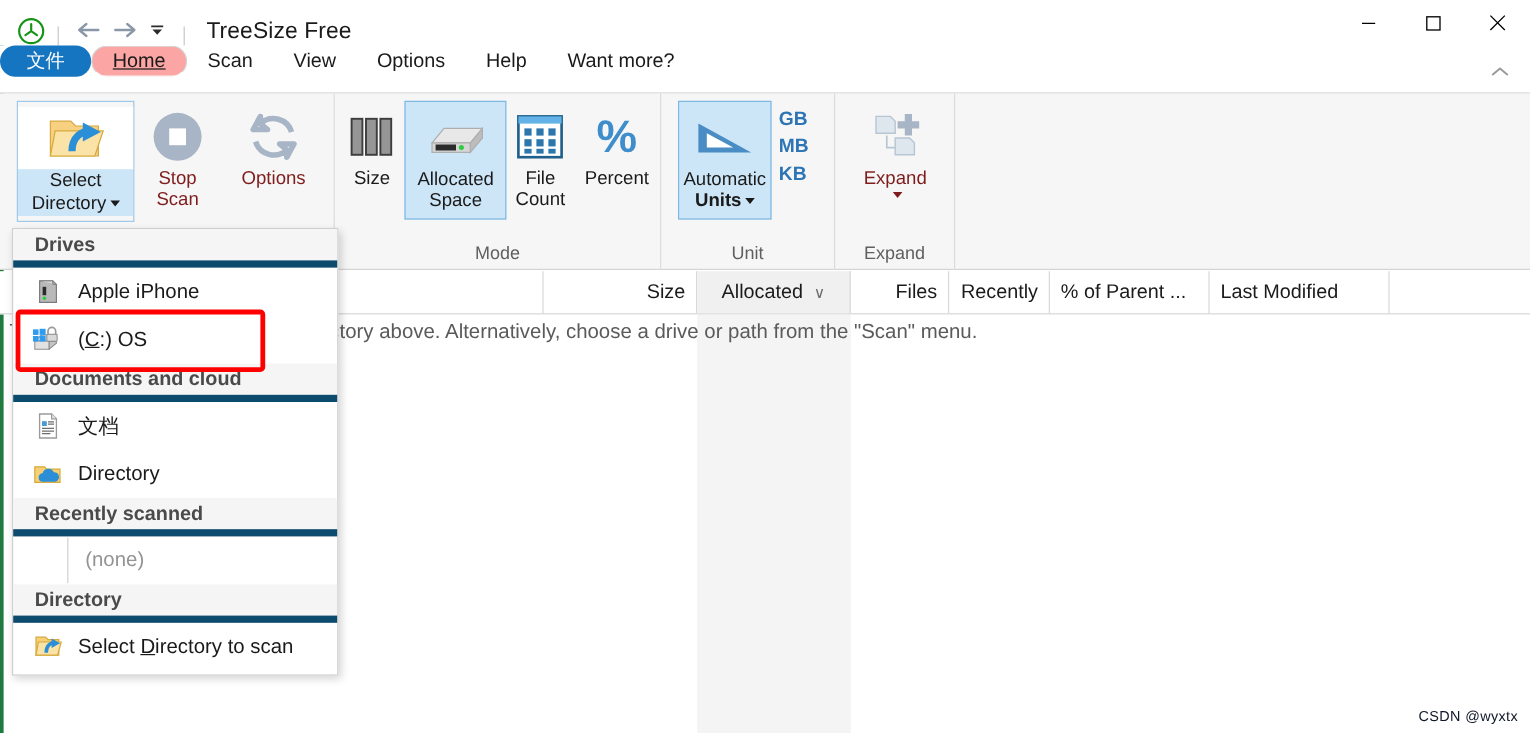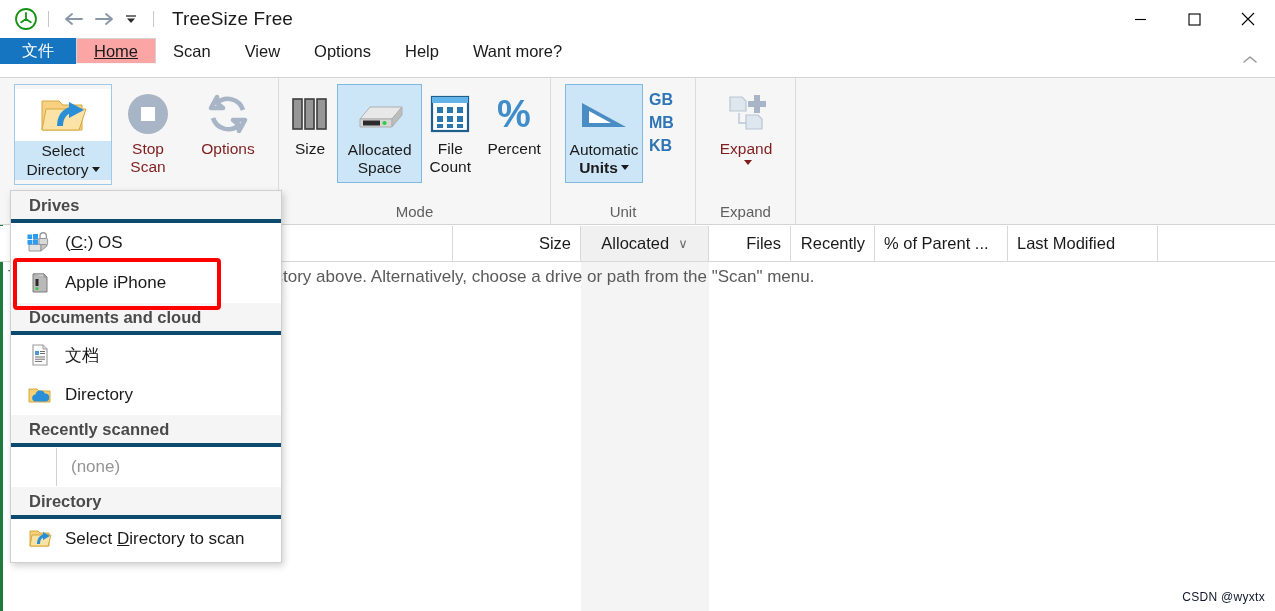--- a/index.html
+++ b/index.html
@@ -20,21 +20,21 @@
     position: absolute; left: 0; top: 0;
     width: 3px; height: 611px;
     background: #1f7a3f;
   }
 
   
   .titlebar {
     position: absolute; left: 0; top: 0;
     width: 1275px; height: 38px;
     background: #ffffff;
-    display: flex; align-items: center;
+    display: flex; align-items: flex-end;
   }
   .app-logo {
     margin-left: 14px;
     width: 24px; height: 24px;
     display: flex; align-items: center; justify-content: center;
   }
   .tb-sep {
     width: 1px; height: 16px; background: #c8c8c8;
     margin: 0 10px;
   }
@@ -70,20 +70,21 @@
     background: #ffffff;
     display: flex; align-items: stretch;
     border-bottom: 1px solid #d4d4d4;
   }
   .tab {
     display: flex; align-items: center; justify-content: center;
     padding: 0 17px;
     font-size: 16.5px; color: #1a1a1a;
     height: 26px;
     white-space: nowrap;
+    border-radius: 19px;
   }
   .tab.file {
     background: #1675c0; color: #ffffff;
     padding: 0 22px;
     font-size: 16px;
   }
   .tab.active {
     background: #fca5a5;
     border: 1px solid #d4d4d4;
     border-bottom: 1px solid #f6f6f6;
@@ -221,21 +222,21 @@
     box-shadow: 2px 3px 7px rgba(0,0,0,0.18);
     z-index: 20;
     padding-bottom: 3px;
   }
   .dd-header {
     height: 32px;
     display: flex; align-items: center;
     padding-left: 18px;
     font-size: 16.5px; font-weight: bold; color: #4a4a4a;
     background: #f5f5f5;
-    border-bottom: 4px solid #0c4a6e;
+    border-bottom: 6px solid #0c4a6e;
   }
   .dd-item {
     height: 40px;
     display: flex; align-items: center;
     padding-left: 12px;
     font-size: 17px; color: #1a1a1a;
   }
   .dd-ico {
     width: 34px; min-width: 34px; height: 30px;
     display: flex; align-items: center; justify-content: center;
@@ -501,50 +502,50 @@
     <div class="col" style="width:133px">% of Parent ...</div>
     <div class="col" style="width:150px">Last Modified</div>
     <div class="col" style="flex:1;border-right:none"></div>
   </div>
 
   <div class="content-msg">To start a scan, please select a directory above. Alternatively, choose a drive or path from the "Scan" menu.</div>
 
   <div class="dropdown">
 
     <div class="dd-header">Drives</div>
+
+    <div class="dd-item">
+      <div class="dd-ico">
+        <svg width="26" height="26" viewBox="0 0 26 26">
+          <path d="M6 4 L17 4 L20 7 L20 22 L6 22 Z" fill="#b9b9b9" stroke="#7d7d7d" stroke-width="1"></path>
+          <path d="M6 4 L17 4 L17 7 L20 7" fill="#d6d6d6" stroke="#7d7d7d" stroke-width="0.8"></path>
+          <rect x="8.5" y="9" width="3" height="7" fill="#2b2b2b"></rect>
+          <circle cx="10" cy="18.5" r="1.5" fill="#2ecc40"></circle>
+        </svg>
+      </div>
+      <span class="dd-lbl">Apple iPhone</span>
+    </div>
 
     <div class="dd-item">
       <div class="dd-ico">
         <svg width="30" height="26" viewBox="0 0 30 26">
           <path d="M4 14 L16 14 L16 21 L4 21 Z" fill="#e2e2e2" stroke="#8f8f8f" stroke-width="0.9"></path>
           <path d="M16 14 L22 9 L22 16 L16 21 Z" fill="#c4c4c4" stroke="#8f8f8f" stroke-width="0.9"></path>
           <path d="M4 14 L10 9 L22 9 L16 14 Z" fill="#f0f0f0" stroke="#8f8f8f" stroke-width="0.9"></path>
           <rect x="2.5" y="4.5" width="4.6" height="4.6" fill="#2d9bf0"></rect>
           <rect x="8" y="4" width="5" height="5" fill="#2d9bf0"></rect>
           <rect x="2.5" y="10" width="4.6" height="4.6" fill="#2d9bf0"></rect>
           <rect x="8" y="9.6" width="5" height="5" fill="#2d9bf0"></rect>
           <path d="M15 6 a3.2 3.2 0 0 1 6.4 0 v3 h-6.4 z" fill="none" stroke="#9a9a9a" stroke-width="1.4"></path>
           <rect x="14" y="8.5" width="8.6" height="6" rx="1" fill="#d9d9d9" stroke="#8f8f8f" stroke-width="0.9"></rect>
         </svg>
       </div>
       <span class="dd-lbl">(<u>C</u>:) OS</span>
     </div>
 
-    <div class="dd-item">
-      <div class="dd-ico">
-        <svg width="26" height="26" viewBox="0 0 26 26">
-          <path d="M6 4 L17 4 L20 7 L20 22 L6 22 Z" fill="#b9b9b9" stroke="#7d7d7d" stroke-width="1"></path>
-          <path d="M6 4 L17 4 L17 7 L20 7" fill="#d6d6d6" stroke="#7d7d7d" stroke-width="0.8"></path>
-          <rect x="8.5" y="9" width="3" height="7" fill="#2b2b2b"></rect>
-          <circle cx="10" cy="18.5" r="1.5" fill="#2ecc40"></circle>
-        </svg>
-      </div>
-      <span class="dd-lbl">Apple iPhone</span>
-    </div>
-
     <div class="dd-header">Documents and cloud</div>
 
     <div class="dd-item">
       <div class="dd-ico">
         <svg width="24" height="26" viewBox="0 0 24 26">
           <path d="M5 3 L15 3 L19 7 L19 23 L5 23 Z" fill="#ffffff" stroke="#9a9a9a" stroke-width="1.1"></path>
           <path d="M15 3 L15 7 L19 7" fill="#e6e6e6" stroke="#9a9a9a" stroke-width="1"></path>
           <rect x="7" y="9" width="4" height="4" fill="#4a9ad4"></rect>
           <path d="M12 9.5 L17 9.5 M12 11.5 L17 11.5 M7 15 L17 15 M7 17.2 L17 17.2 M7 19.4 L14 19.4" stroke="#6e6e6e" stroke-width="1"></path>
         </svg>

